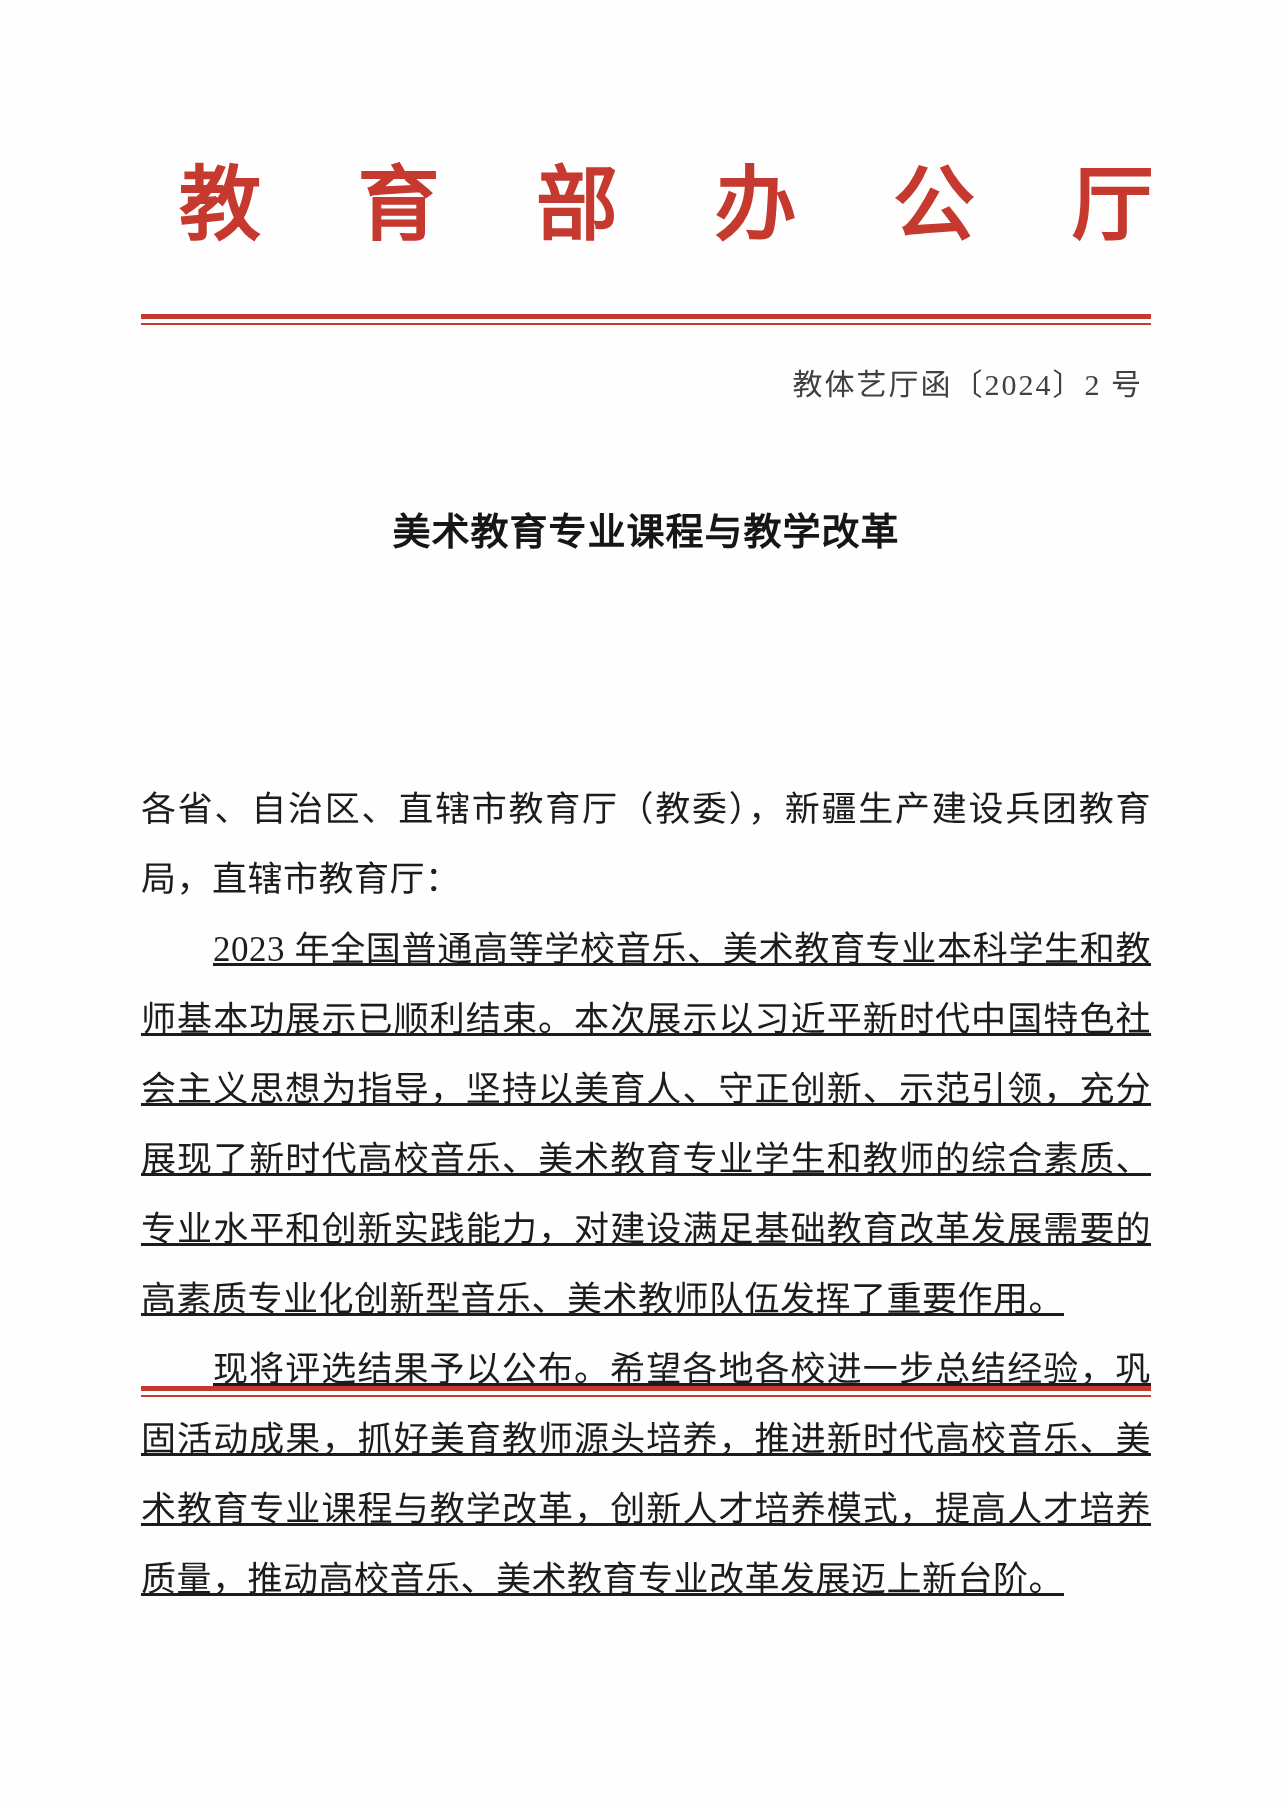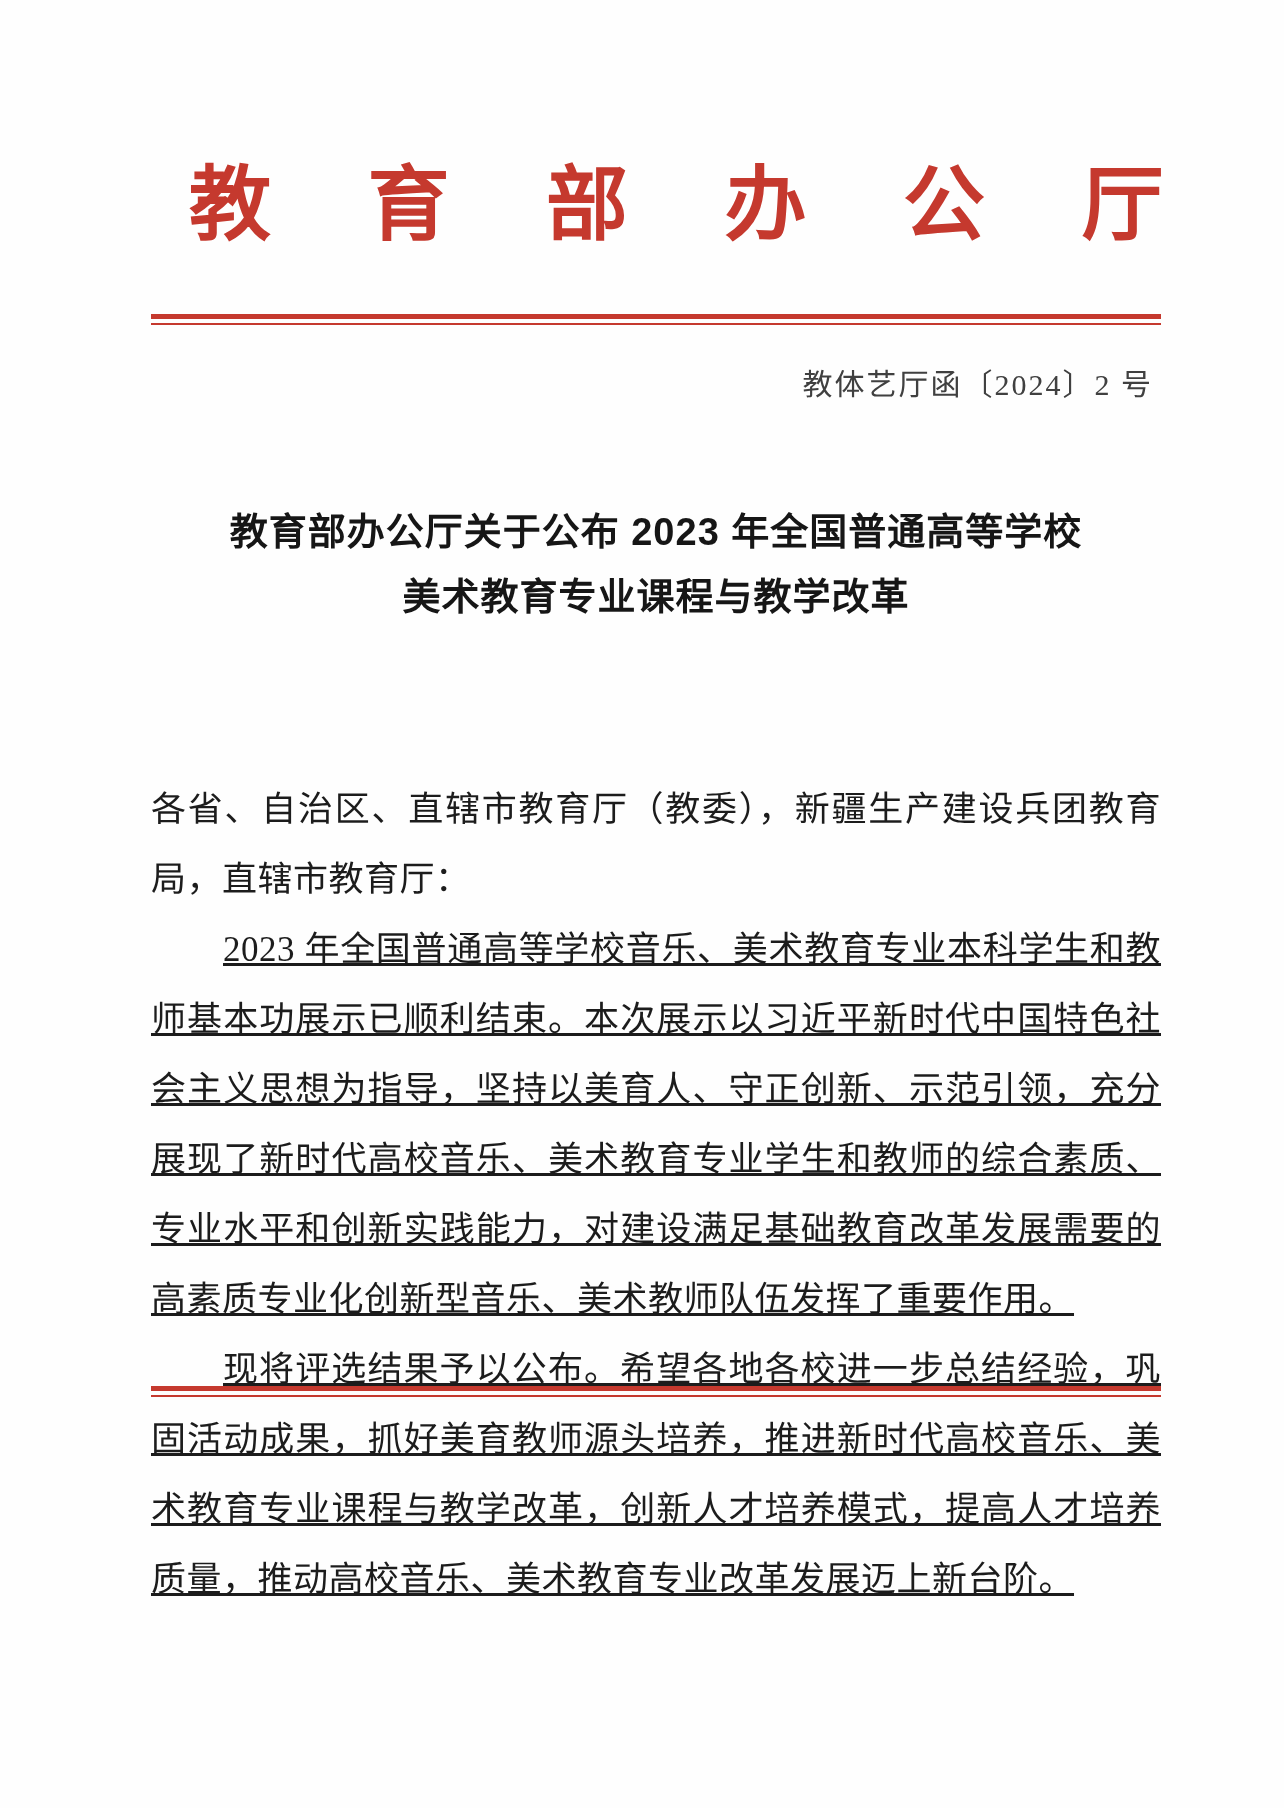--- a/index.html
+++ b/index.html
@@ -21,21 +21,21 @@
   .page {
     position: relative;
     width: 1284px;
     height: 1808px;
     background: #fefefe;
     box-sizing: border-box;
   }
 
   .content {
     position: absolute;
-    left: 151px;
+    left: 141px;
     top: 0;
     width: 1010px;
     height: 1356px;
   }
 
   
   .masthead {
     position: absolute;
     top: 155px;
     left: 0;
@@ -151,21 +151,20 @@
 
     <div class="red-rule rule-top">
       <div class="thick"></div>
       <div class="gap"></div>
       <div class="thin"></div>
     </div>
 
     <div class="doc-number">教体艺厅函〔2024〕2 号</div>
 
     <div class="doc-title">
-      <div class="tline">教育部办公厅关于公布 2023 年全国普通高等学校</div>
       <div class="tline">美术教育专业课程与教学改革</div>
     </div>
 
     <div class="body-block">
       <p class="para recipient">各省、自治区、直辖市教育厅（教委），新疆生产建设兵团教育局，直辖市教育厅：</p>
       <p class="para indent">2023 年全国普通高等学校音乐、美术教育专业本科学生和教师基本功展示已顺利结束。本次展示以习近平新时代中国特色社会主义思想为指导，坚持以美育人、守正创新、示范引领，充分展现了新时代高校音乐、美术教育专业学生和教师的综合素质、专业水平和创新实践能力，对建设满足基础教育改革发展需要的高素质专业化创新型音乐、美术教师队伍发挥了重要作用。</p>
       <p class="para indent">现将评选结果予以公布。希望各地各校进一步总结经验，巩固活动成果，抓好美育教师源头培养，推进新时代高校音乐、美术教育专业课程与教学改革，创新人才培养模式，提高人才培养质量，推动高校音乐、美术教育专业改革发展迈上新台阶。</p>
     </div>
 
     <div class="red-rule rule-bottom">

